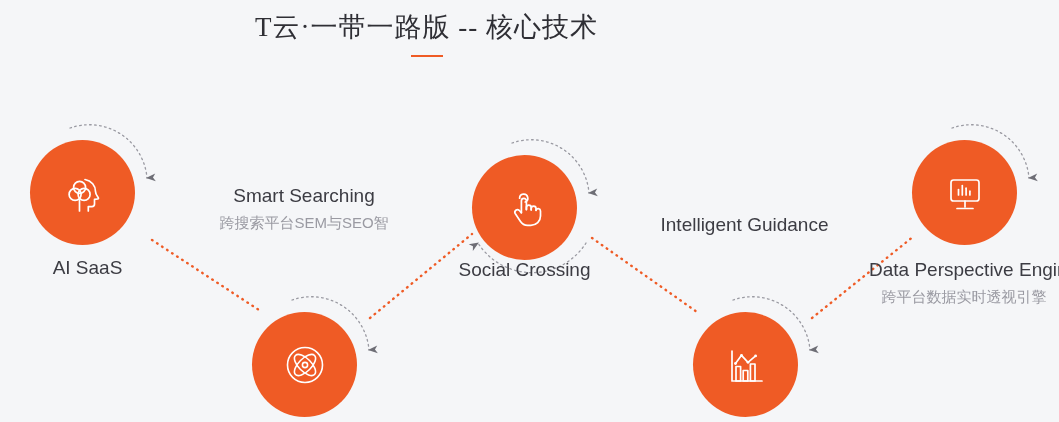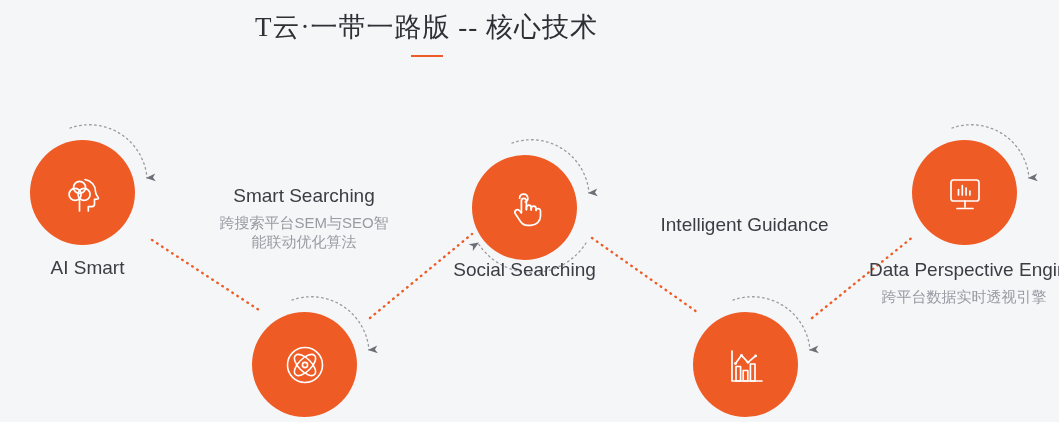--- a/index.html
+++ b/index.html
@@ -91,60 +91,59 @@
         <svg width="52" height="52" viewBox="0 0 52 52" fill="none" stroke="#ffffff" stroke-width="1.7" stroke-linecap="round" stroke-linejoin="round">
           <path d="M28,12.5 c6.5,1.2 10.5,6.3 10.5,12 c0,2.6 1.6,4.4 2.7,5.9 c0.5,0.7 0.3,1.5 -0.6,1.6 l-3.1,0.4 l0,4.6 c0,1.5 -1.2,2.6 -2.6,2.6 l-3.6,0 l0,4.3"></path>
           <path d="M22.5,32.8 l0,11.2"></path>
           <circle cx="22.6" cy="20.4" r="6.0"></circle>
           <circle cx="18.1" cy="27.4" r="6.0"></circle>
           <circle cx="27.1" cy="27.4" r="6.0"></circle>
         </svg>
       </span>
     </div>
     <div class="label" style="left:0px;top:256px;width:175px;">
-      <div class="ttl">AI Smart</div>
+      <div class="ttl">AI SaaS</div>
       <div class="desc">
       </div>
     </div>
   </div>
 
   <div class="node">
     <div class="circle" style="left:252px;top:312px;width:105px;height:105px;">
       <span>
         <svg width="52" height="52" viewBox="0 0 52 52" fill="none" stroke="#ffffff" stroke-width="1.6">
           <circle cx="26" cy="26" r="17.5"></circle>
           <ellipse cx="26" cy="26" rx="13.5" ry="6.4" transform="rotate(45 26 26)"></ellipse>
           <ellipse cx="26" cy="26" rx="13.5" ry="6.4" transform="rotate(-45 26 26)"></ellipse>
           <circle cx="26" cy="26" r="2.6"></circle>
         </svg>
       </span>
     </div>
     <div class="label" style="left:215px;top:184px;width:178px;">
       <div class="ttl">Smart Searching</div>
       <div class="desc">
         <div>跨搜索平台SEM与SEO智</div>
-        <div>能联动优化算法</div>
       </div>
     </div>
   </div>
 
   <div class="node">
     <div class="circle" style="left:472px;top:155px;width:105px;height:105px;">
       <span>
         <svg width="50" height="50" viewBox="0 0 50 50" fill="none" stroke="#ffffff" stroke-width="1.7" stroke-linecap="round" stroke-linejoin="round">
           <path d="M19.6,15.2 a4.1,4.1 0 1 1 5.6,3.8"></path>
           <path d="M21.4,29.4 l0,-11.6 a2.5,2.5 0 0 1 5,0 l0,8.6"></path>
           <path d="M26.4,26.6 l0,-2.0 a2.4,2.4 0 0 1 4.8,0 l0,2.2"></path>
           <path d="M31.2,26.8 l0,-1.3 a2.4,2.4 0 0 1 4.8,0 l0,1.8"></path>
           <path d="M36,27.3 a2.3,2.3 0 0 1 4.5,0.6 l0,5.0 c0,5.3 -4.2,9.4 -9.6,9.4 l-3.4,0 c-3.0,0 -5.4,-1.4 -7.0,-3.8 l-5.3,-8.0 a2.6,2.6 0 0 1 4.0,-3.2 l2.2,2.6"></path>
         </svg>
       </span>
     </div>
     <div class="label" style="left:434px;top:258px;width:181px;">
-      <div class="ttl">Social Searching</div>
+      <div class="ttl">Social Crossing</div>
       <div class="desc">
       </div>
     </div>
   </div>
 
   <div class="node">
     <div class="circle" style="left:693px;top:312px;width:105px;height:105px;">
       <span>
         <svg width="52" height="52" viewBox="0 0 52 52" fill="none" stroke="#ffffff" stroke-width="1.7" stroke-linecap="round" stroke-linejoin="round">
           <path d="M12,12 l0,30 l30,0"></path>

